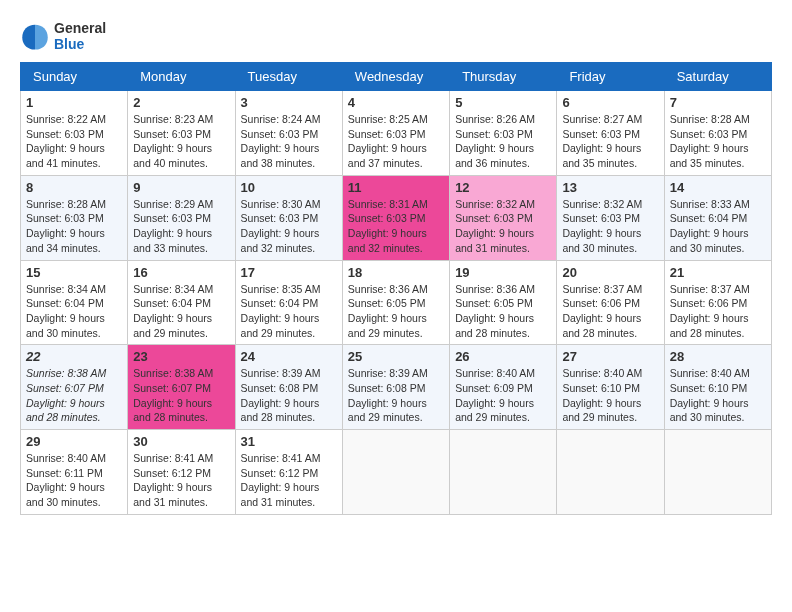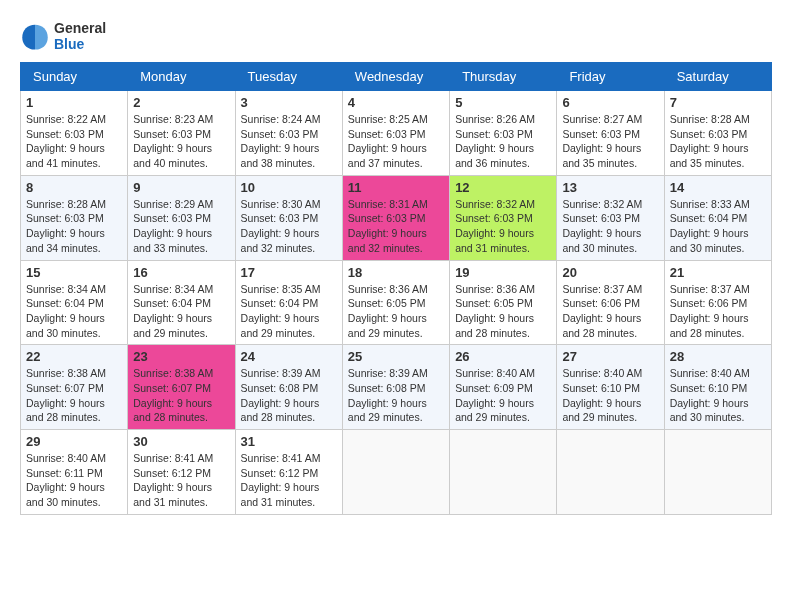--- a/index.html
+++ b/index.html
@@ -154,21 +154,21 @@
           <div class="day-info">Sunrise: 8:29 AM<br>Sunset: 6:03 PM<br>Daylight: 9 hours and 33 minutes.</div>
         </td>
         <td style="background: rgb(242, 246, 252);">
           <span class="day-number">10</span>
           <div class="day-info">Sunrise: 8:30 AM<br>Sunset: 6:03 PM<br>Daylight: 9 hours and 32 minutes.</div>
         </td>
         <td style="background: #ec4899;">
           <span class="day-number">11</span>
           <div class="day-info">Sunrise: 8:31 AM<br>Sunset: 6:03 PM<br>Daylight: 9 hours and 32 minutes.</div>
         </td>
-        <td style="background: #bef264;">
+        <td style="background: #f9a8d4;">
           <span class="day-number">12</span>
           <div class="day-info">Sunrise: 8:32 AM<br>Sunset: 6:03 PM<br>Daylight: 9 hours and 31 minutes.</div>
         </td>
         <td style="background: rgb(242, 246, 252);">
           <span class="day-number">13</span>
           <div class="day-info">Sunrise: 8:32 AM<br>Sunset: 6:03 PM<br>Daylight: 9 hours and 30 minutes.</div>
         </td>
         <td style="background: rgb(242, 246, 252);">
           <span class="day-number">14</span>
           <div class="day-info">Sunrise: 8:33 AM<br>Sunset: 6:04 PM<br>Daylight: 9 hours and 30 minutes.</div>
@@ -198,21 +198,21 @@
         <td>
           <span class="day-number">20</span>
           <div class="day-info">Sunrise: 8:37 AM<br>Sunset: 6:06 PM<br>Daylight: 9 hours and 28 minutes.</div>
         </td>
         <td>
           <span class="day-number">21</span>
           <div class="day-info">Sunrise: 8:37 AM<br>Sunset: 6:06 PM<br>Daylight: 9 hours and 28 minutes.</div>
         </td>
       </tr>
       <tr>
-        <td style="background: rgb(242, 246, 252);">
+        <td style="background: rgb(242, 246, 252); font-style: italic;">
           <span class="day-number">22</span>
           <div class="day-info">Sunrise: 8:38 AM<br>Sunset: 6:07 PM<br>Daylight: 9 hours and 28 minutes.</div>
         </td>
         <td style="background: #ec4899;">
           <span class="day-number">23</span>
           <div class="day-info">Sunrise: 8:38 AM<br>Sunset: 6:07 PM<br>Daylight: 9 hours and 28 minutes.</div>
         </td>
         <td style="background: rgb(242, 246, 252);">
           <span class="day-number">24</span>
           <div class="day-info">Sunrise: 8:39 AM<br>Sunset: 6:08 PM<br>Daylight: 9 hours and 28 minutes.</div>

